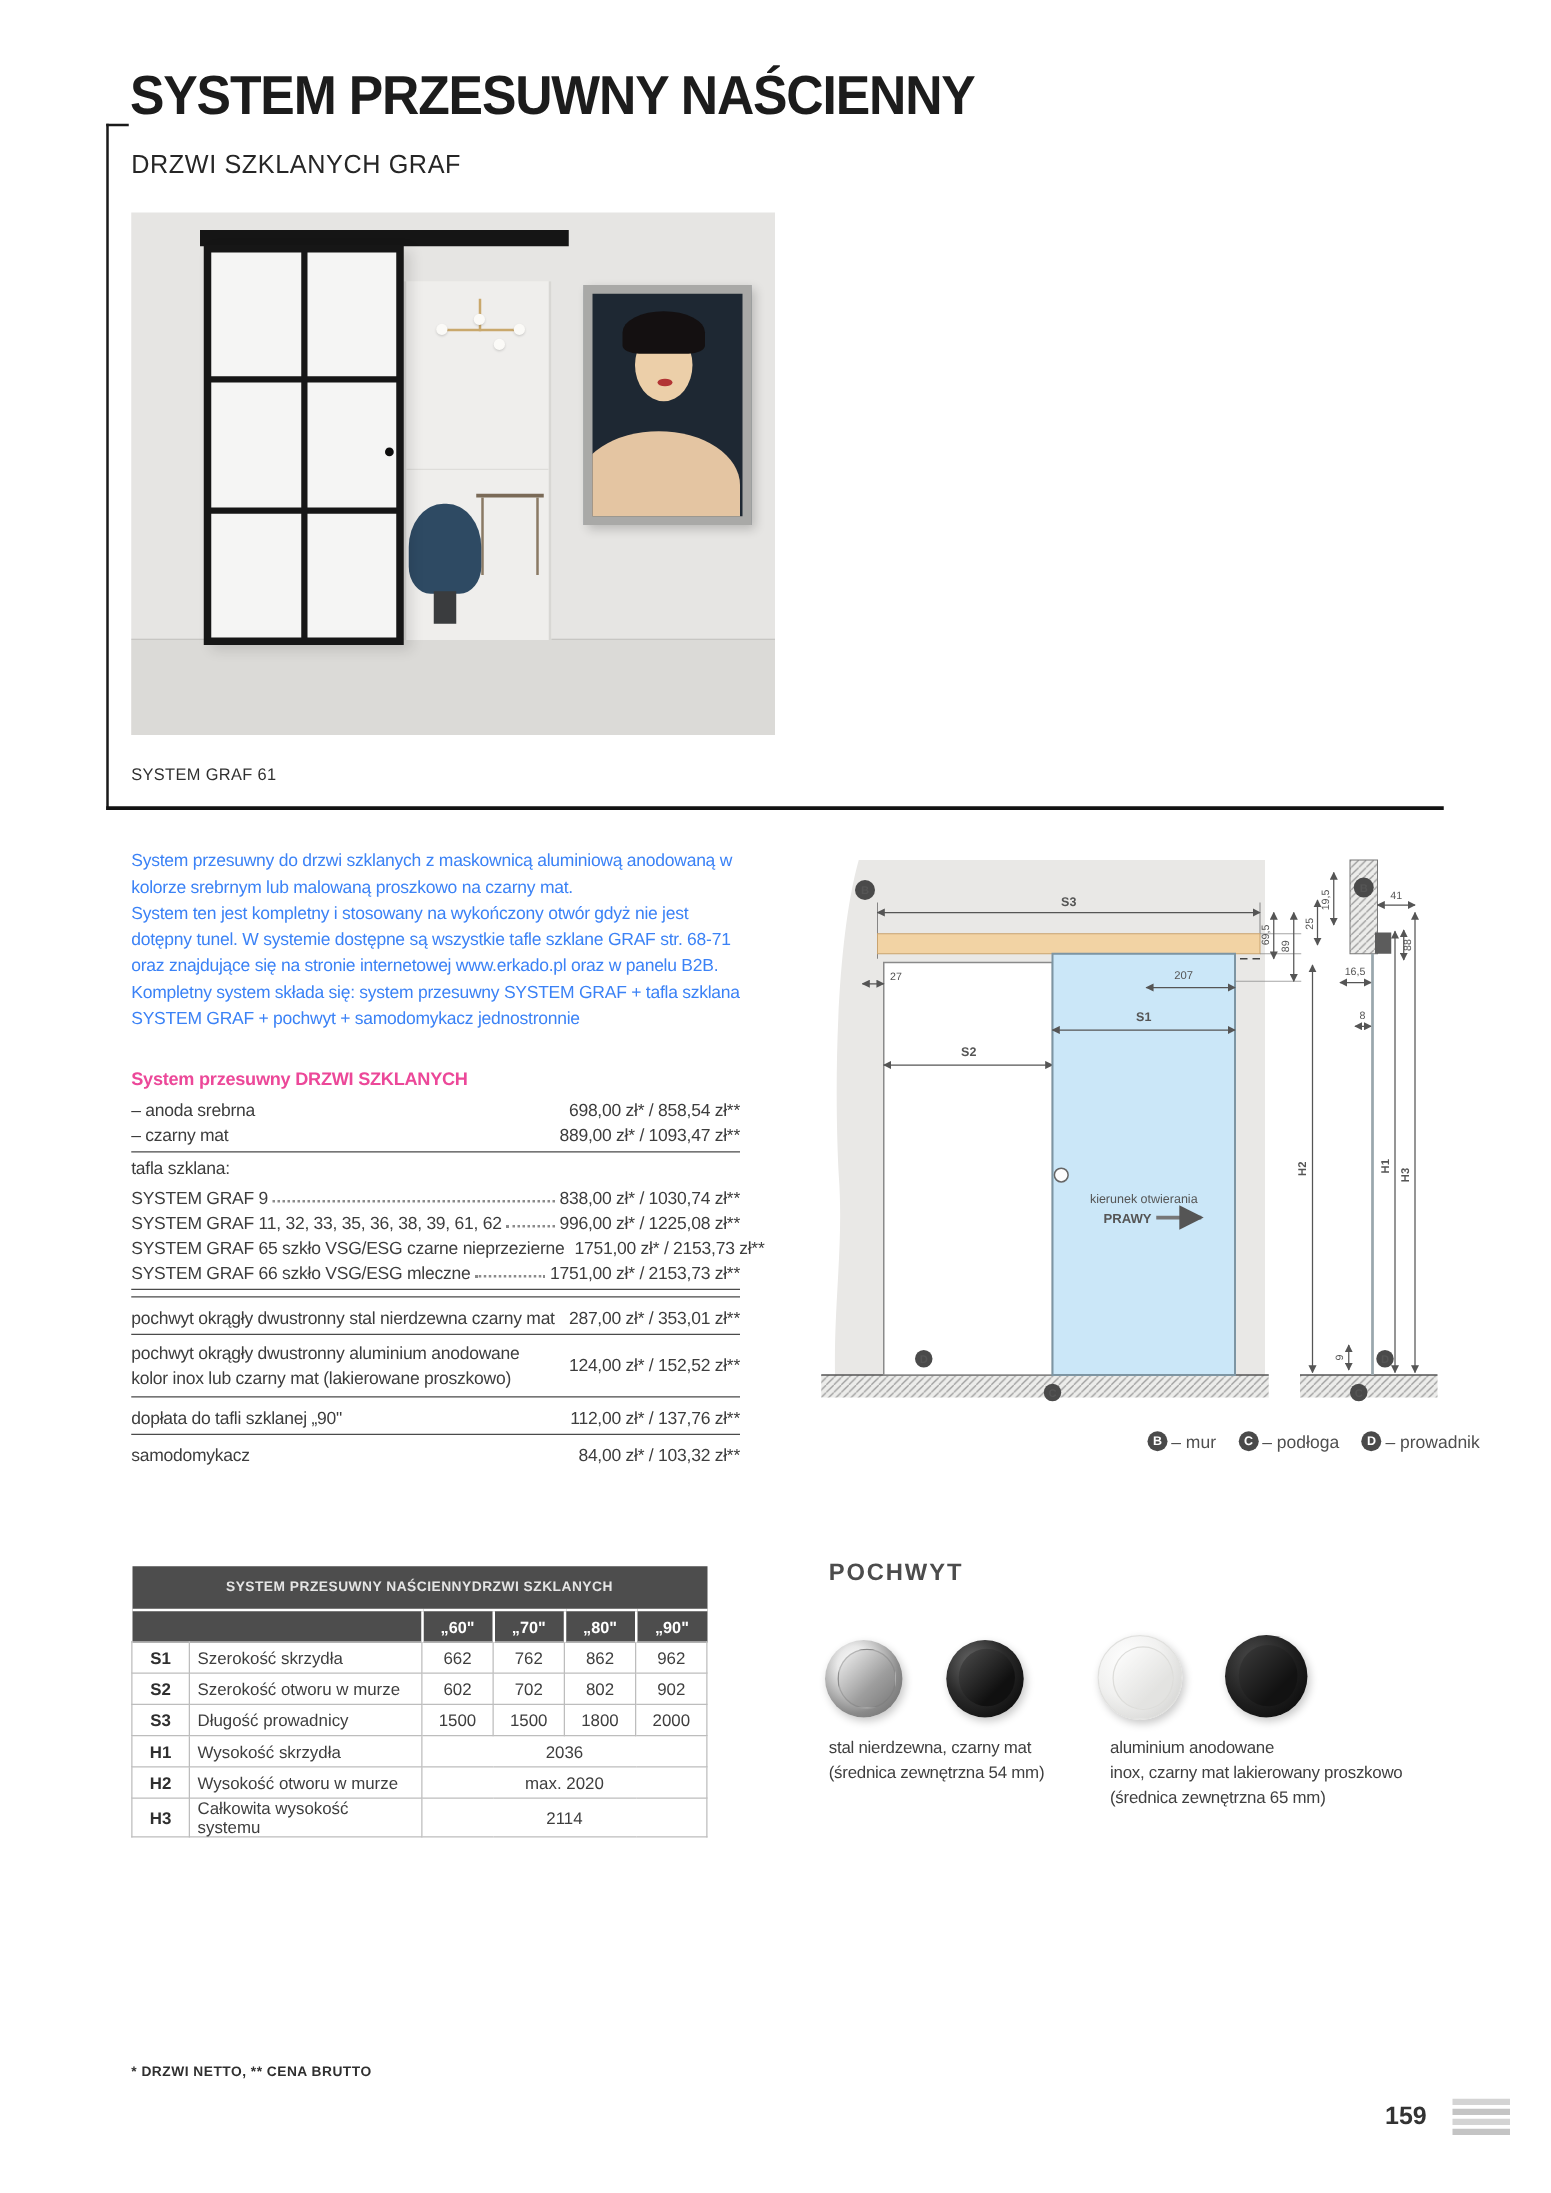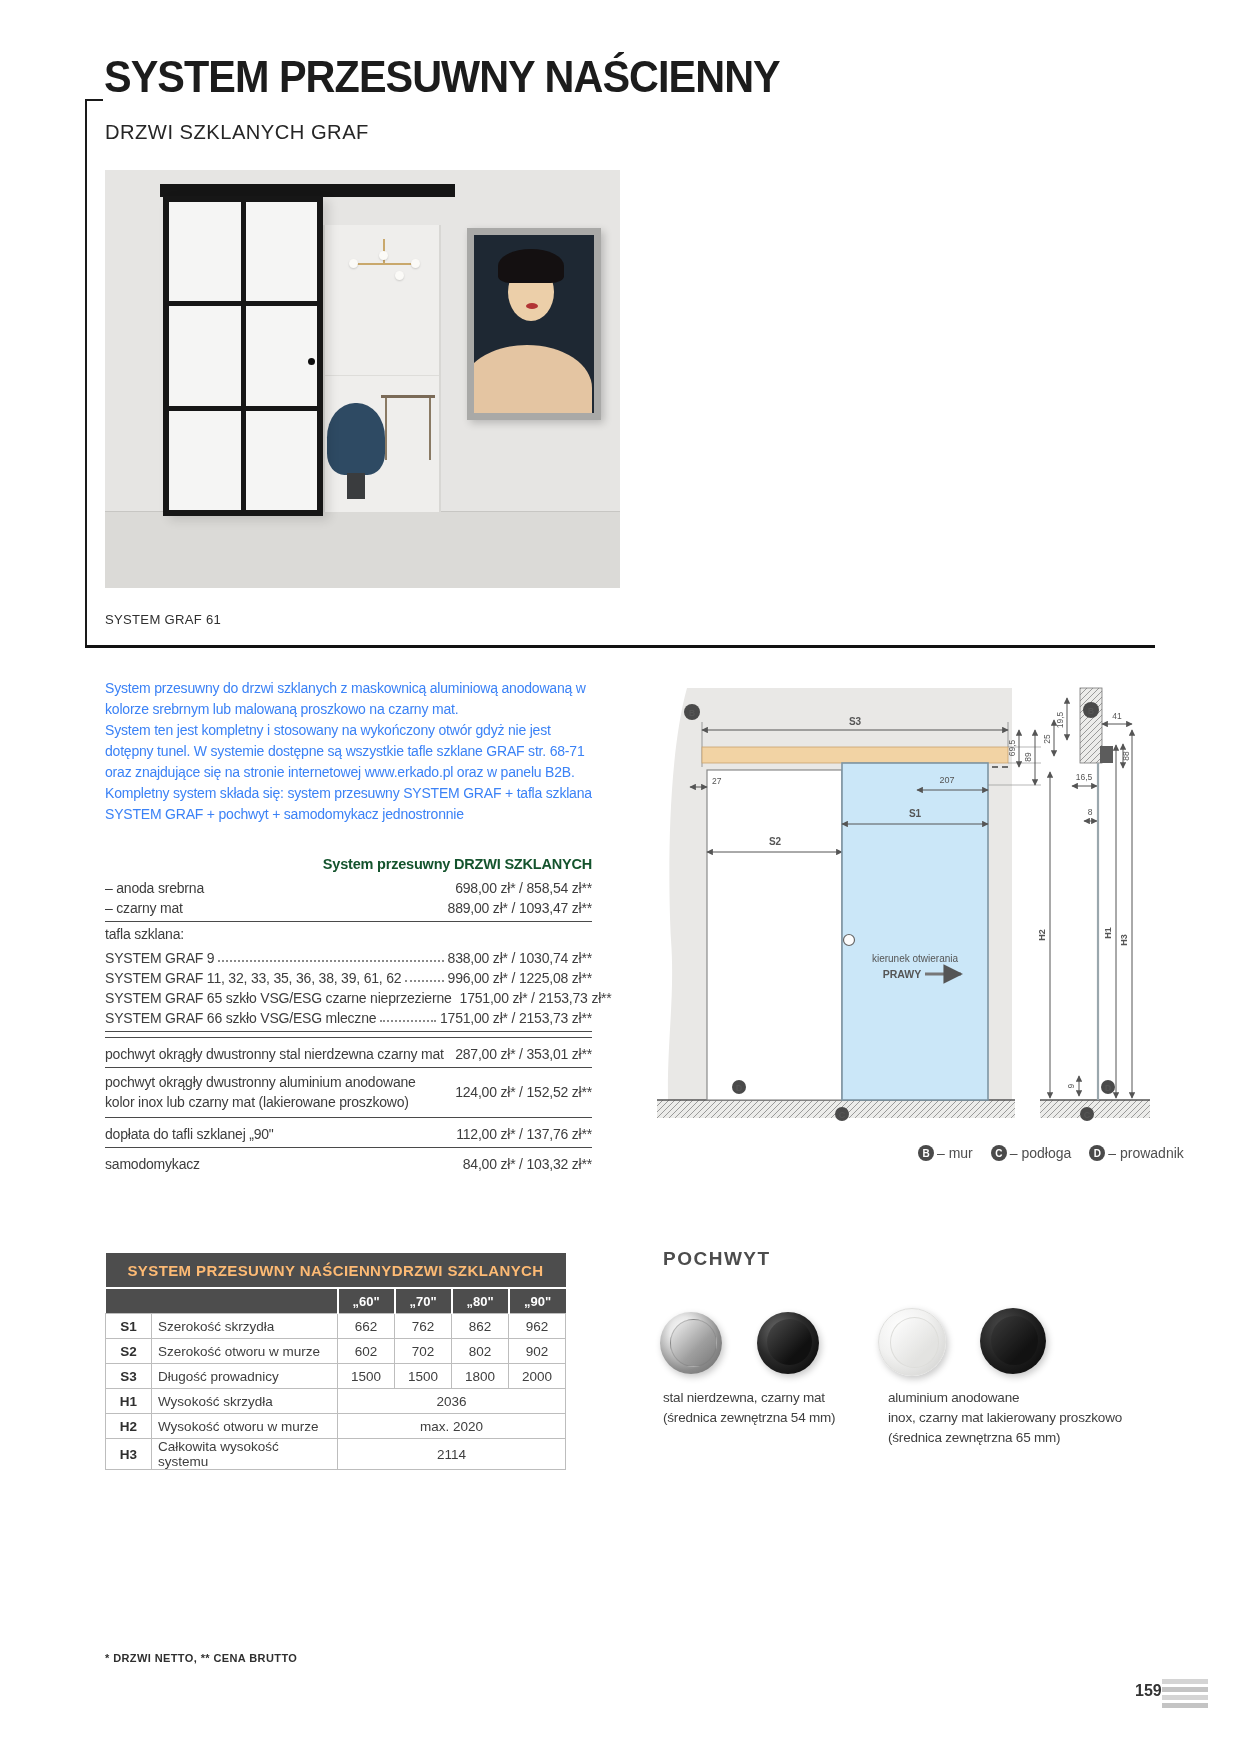--- a/index.html
+++ b/index.html
@@ -44,36 +44,36 @@
                  transform:scaleX(.97);transform-origin:left;}
   .rule{position:absolute;left:85px;top:645px;width:1070px;height:3px;background:#121212;}
 
   
   .intro{position:absolute;left:105px;top:678px;width:492px;font-size:14px;line-height:21px;
          color:#3b82f6;letter-spacing:-.2px;}
   .intro p{margin:0;}
 
   
   .prices{position:absolute;left:105px;top:856px;width:487px;font-size:14px;color:#3d3d3d;letter-spacing:-.2px;}
-  .p-head{font-weight:700;color:#14532d;margin-bottom:4px;font-size:14.5px;text-align:right;}
+  .p-head{font-weight:700;color:#ec4899;margin-bottom:4px;font-size:14.5px;}
   .p-row{display:flex;align-items:flex-end;min-height:20px;}
   .p-row .lbl{white-space:nowrap;}
   .p-row .fill{flex:1;margin:0 4px 4px 4px;}
   .p-row.dotted .fill{border-bottom:2px dotted #8a8a8a;}
   .p-row .price{white-space:nowrap;text-align:right;}
   .p-row.twoline{align-items:center;}
   .p-row.twoline .lbl{white-space:pre-line;line-height:20px;}
   .p-div{border-top:1.5px solid #4a4a4a;margin:5px 0 4px 0;}
   .p-intro{min-height:20px;}
 
   
   .spec-wrap{position:absolute;left:105px;top:1253px;}
   table.spec{border-collapse:collapse;width:460px;table-layout:fixed;font-size:13.5px;color:#3e3e3e;}
   table.spec td{padding:0 6px;height:24px;}
-  tr.t-title td{background:#4d4d4d;color:#fdba74;font-weight:700;text-align:center;font-size:15px;
+  tr.t-title td{background:#4d4d4d;color:#e5e5e5;font-weight:700;text-align:center;font-size:11px;
                 height:34px;letter-spacing:.4px;}
   tr.t-cols td{background:#4d4d4d;color:#fff;font-weight:700;text-align:center;font-size:13px;
                height:24px;border-top:2px solid #fff;border-left:2px solid #fff;}
   tr.t-cols td.blank{border-left:none;}
   tr.t-body td{border:1px solid #bdbdbd;}
   td.code{font-weight:700;color:#2f2f2f;text-align:center;}
   td.val{text-align:center;}
 
   
   .diagram{position:absolute;left:595px;top:640px;}
@@ -94,21 +94,21 @@
   .h-blackgloss{background:radial-gradient(ellipse at 35% 30%,#6a6a6a,#2a2a2a 45%,#0c0c0c 85%);}
   .h-blackgloss .inner{background:linear-gradient(135deg,#4d4d4d,#101010 70%);}
   .h-white{background:radial-gradient(ellipse at 35% 30%,#ffffff,#f1f1f0 45%,#d6d6d4 85%);border:1px solid #e0e0de;}
   .h-white .inner{background:linear-gradient(135deg,#ffffff,#e3e3e1 70%);border:1px solid #ddddda;}
   .h-blackmatte{background:radial-gradient(ellipse at 35% 30%,#4a4a4a,#1d1d1d 55%,#0a0a0a 90%);}
   .h-blackmatte .inner{background:linear-gradient(135deg,#3c3c3c,#121212 70%);}
   .h-caption{position:absolute;font-size:13.5px;line-height:20px;color:#3f3f3f;letter-spacing:-.2px;white-space:pre-line;}
 
   
   .foot-note{position:absolute;left:105px;top:1652px;font-size:11px;color:#2f2f2f;letter-spacing:.4px;font-weight:700;}
-  .page-num{position:absolute;left:1108px;top:1682px;font-size:16px;font-weight:700;color:#333;margin-left:27px;}
+  .page-num{position:absolute;left:1108px;top:1682px;font-size:20px;font-weight:700;color:#333;}
   .stripes{position:absolute;left:1162px;top:1679px;width:46px;}
   .stripes div{height:5px;margin-bottom:3px;}
   .s1,.s3{background:#d4d4d4;} .s2,.s4{background:#c4c4c4;}
 </style>
 </head>
 <body>
 
 <div class="page">
 
   <div class="bracket-v"></div>

